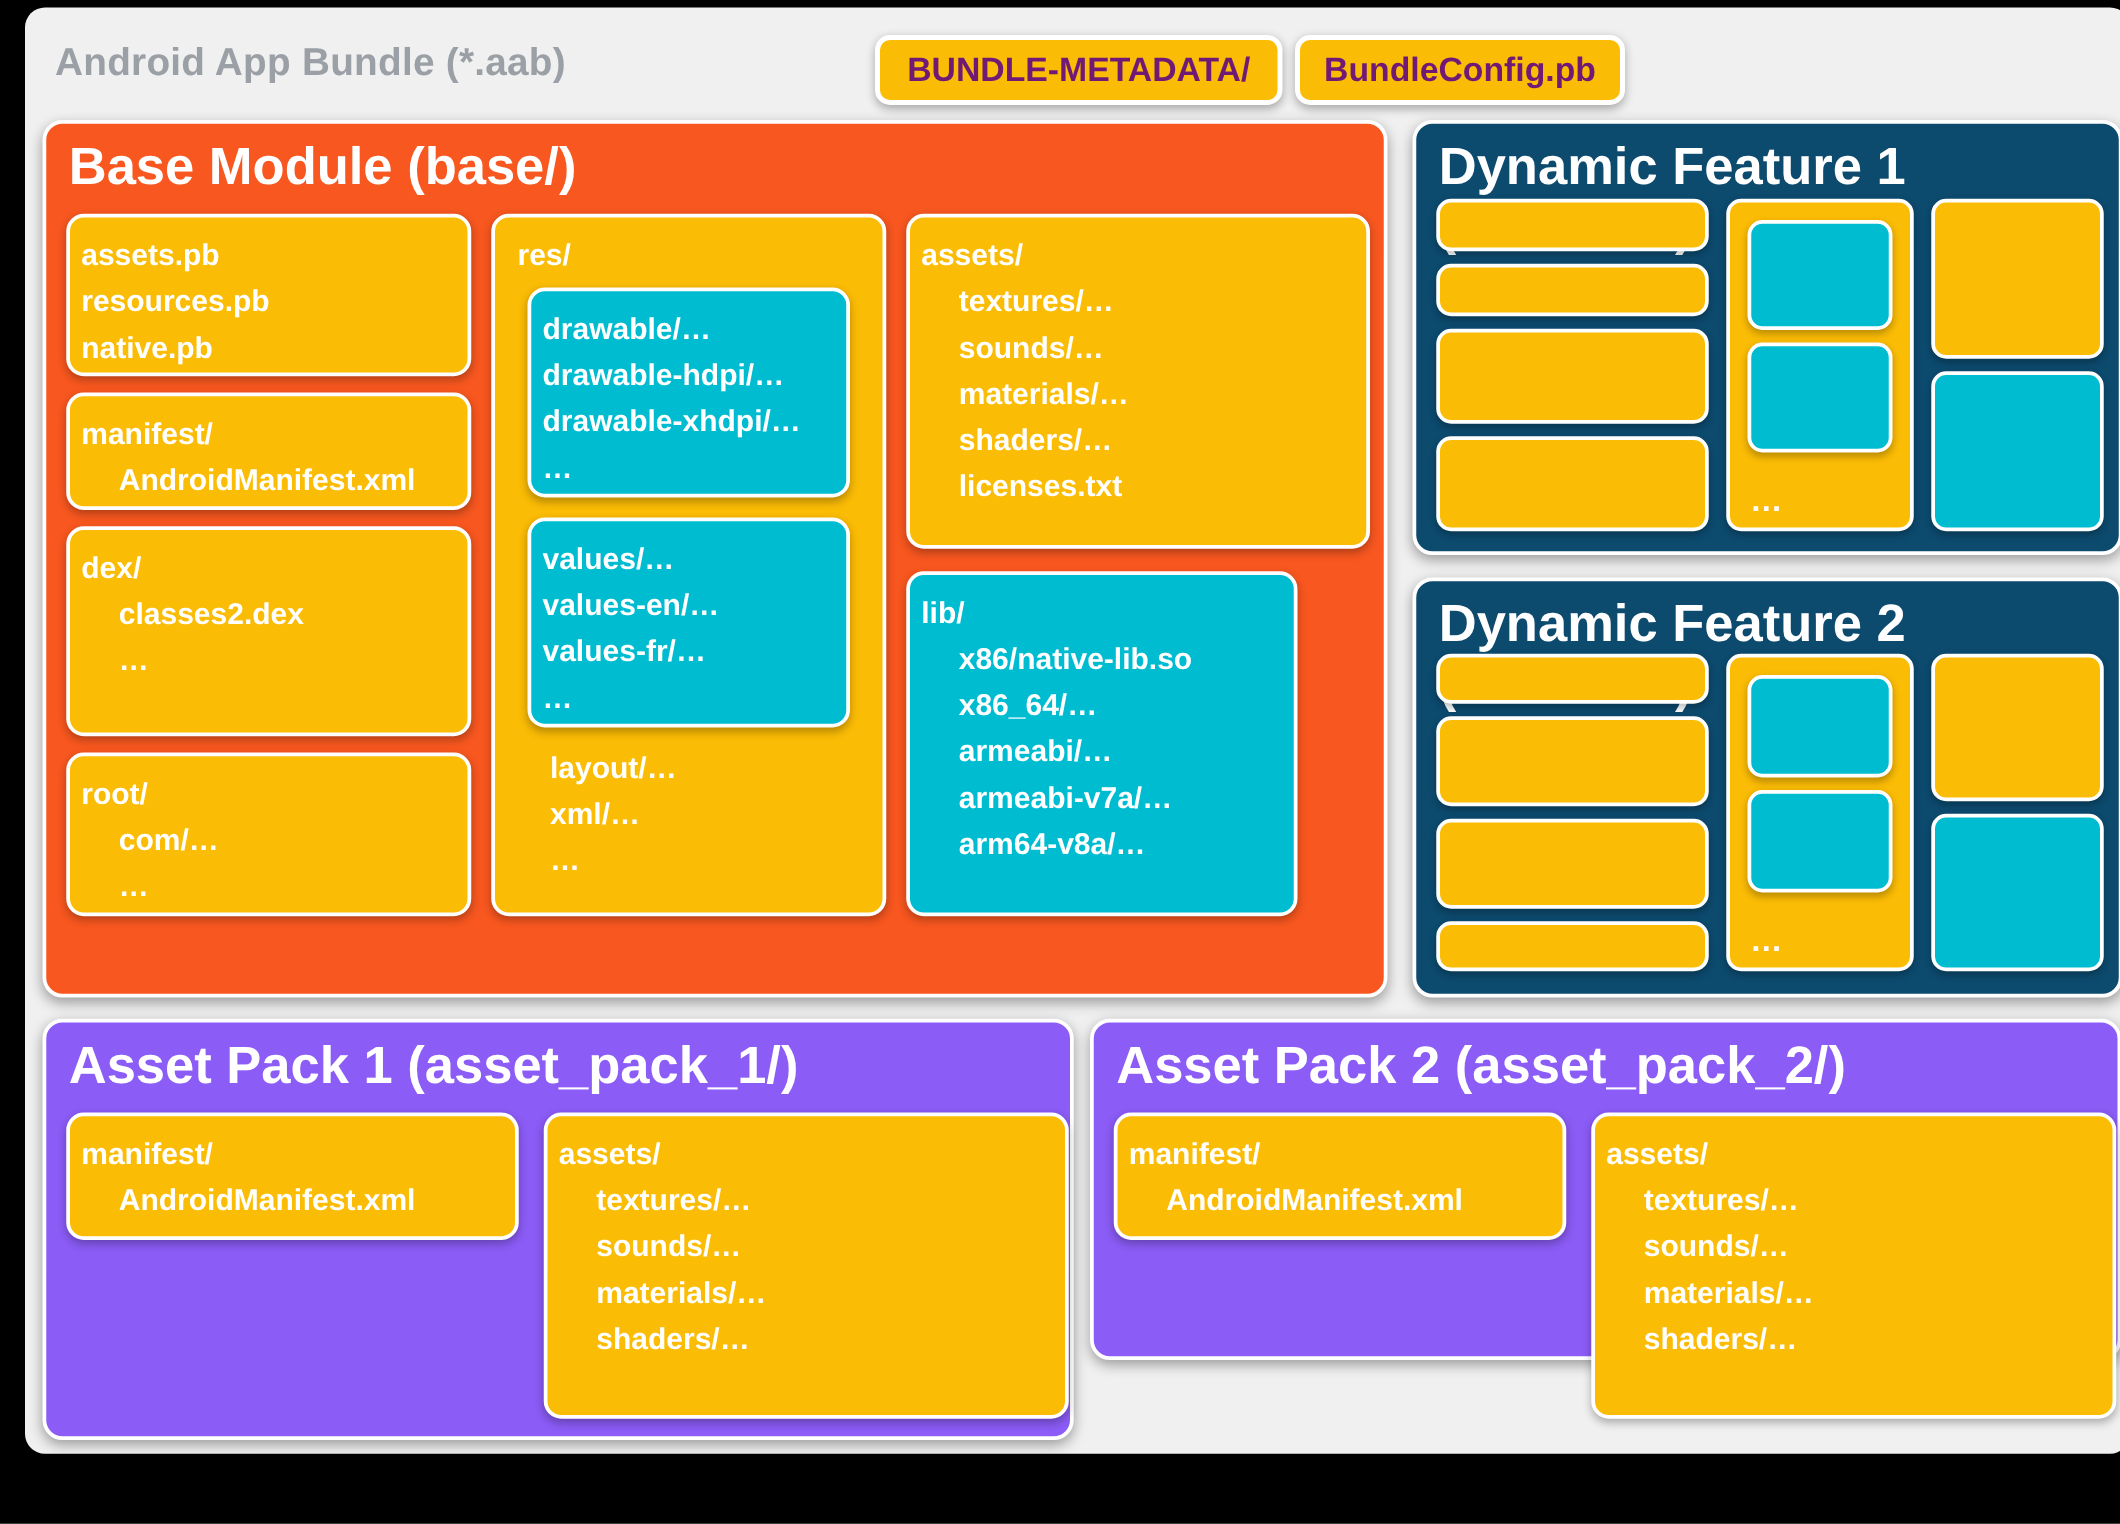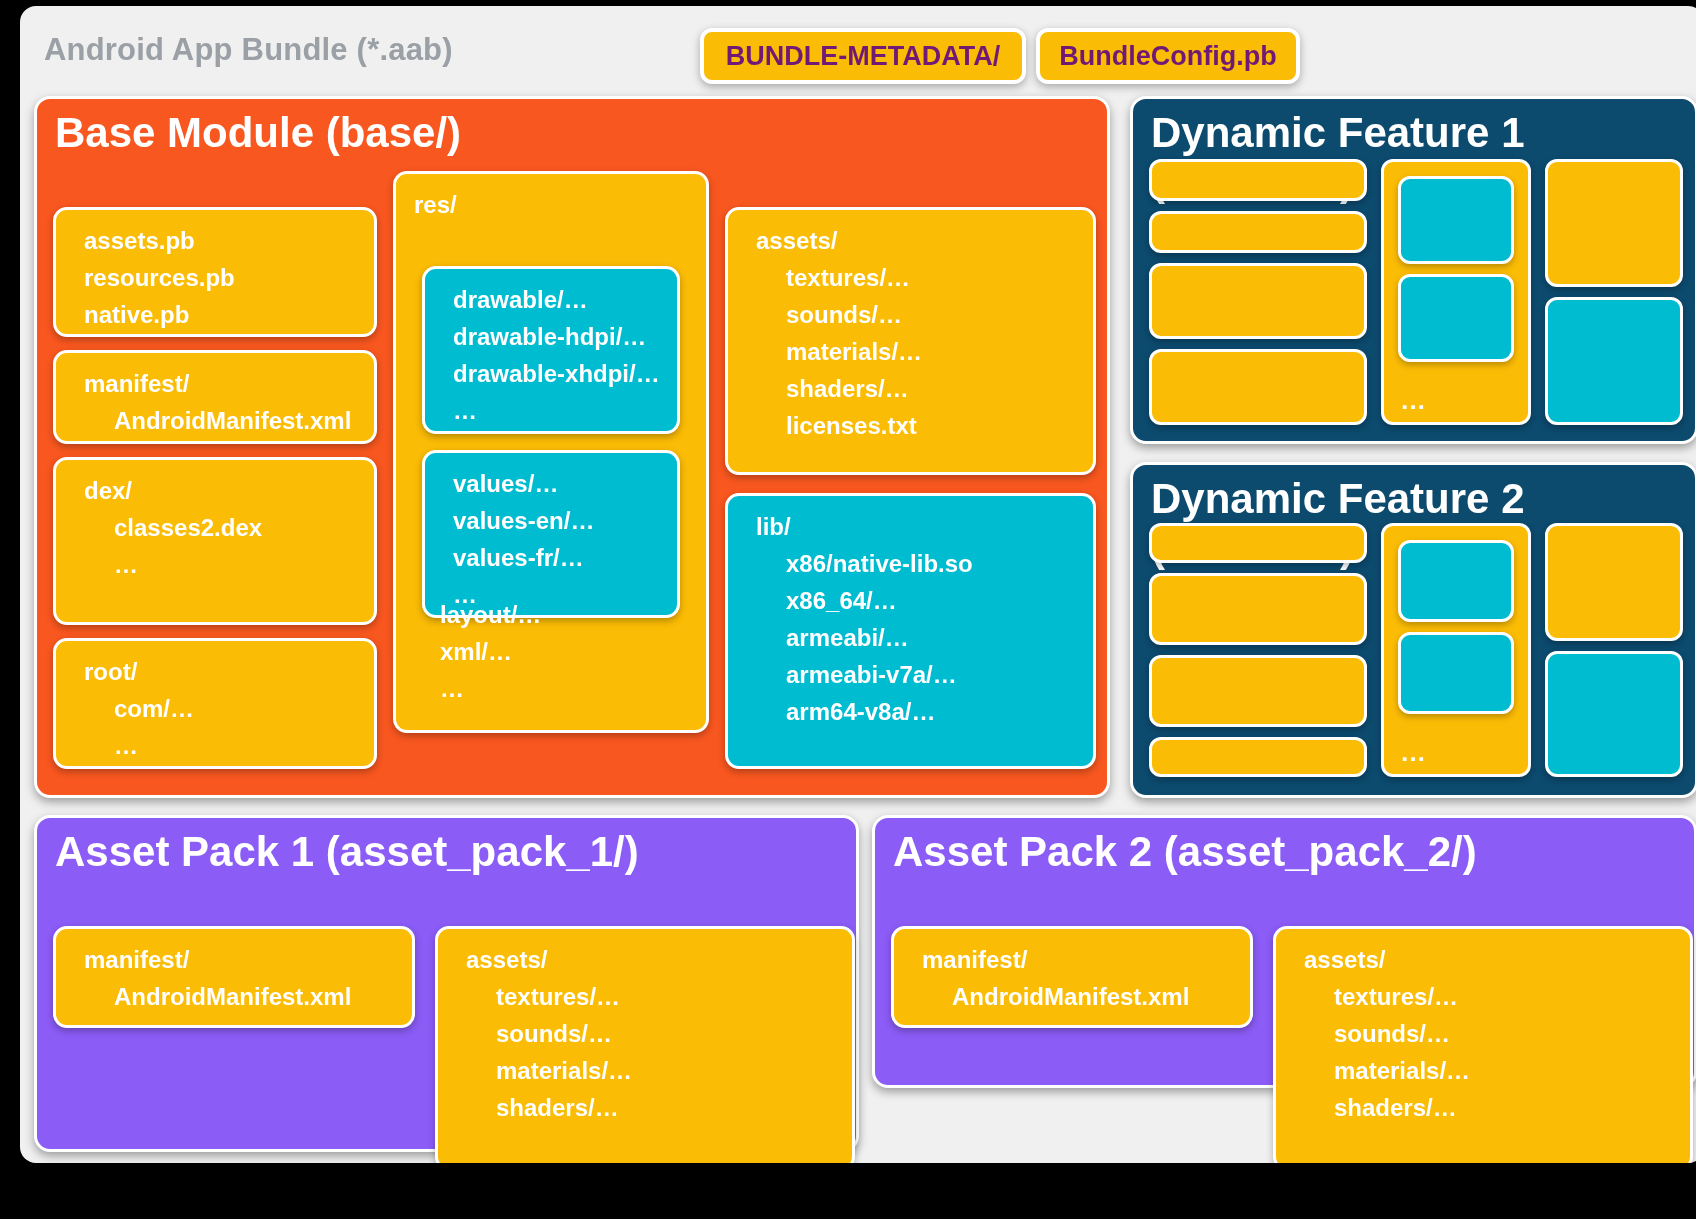--- a/index.html
+++ b/index.html
@@ -37,37 +37,37 @@
   .sec-title { position:absolute; left:18px; top:10px; font-size:42px; color:#fff; }
 
   .ybox, .cbox {
     position:absolute; border:3px solid #fff; border-radius:14px;
     box-shadow:0 3px 7px rgba(0,0,0,.28);
     color:#fff;
   }
   .ybox { background:#fbbc05; }
   .cbox { background:#00bcd1; }
 
-  .lines { padding:12px 28px;margin-top:36px; }
+  .lines { padding:12px 9px; }
   .ln  { font-size:24px; line-height:37px; color:#fff; white-space:nowrap; }
   .ind { padding-left:30px; }
 
   
   #base { left:14px; top:90px; width:1076px; height:702px; }
   #pb-box       { left:16px;  top:72px;  width:324px; height:130px; }
   #manifest-box { left:16px;  top:215px; width:324px; height:94px;  }
   #dex-box      { left:16px;  top:322px; width:324px; height:168px; }
   #root-box     { left:16px;  top:503px; width:324px; height:131px; }
   #res-box      { left:356px; top:72px;  width:316px; height:562px; }
   #res-label    { position:absolute; left:18px; top:12px; font-size:24px; line-height:37px; }
   #drawable-box { left:26px; top:56px;  width:258px; height:168px; }
   #values-box   { left:26px; top:240px; width:258px; height:168px; }
   #res-tail     { position:absolute; left:44px; top:422px; }
   #assets-box   { left:688px; top:72px;  width:371px; height:268px; }
-  #lib-box      { left:688px; top:358px; width:371px; height:276px; }
+  #lib-box      { left:688px; top:358px; width:313px; height:276px; }
 
   
   #feature1 { left:1110px; top:90px;  width:568px; height:348px; }
   #feature2 { left:1110px; top:456px; width:568px; height:336px; }
   .ph { position:absolute; border:3px solid #fff; border-radius:12px; box-shadow:0 3px 6px rgba(0,0,0,.25); }
   .ph.y { background:#fbbc05; }
   .ph.c { background:#00bcd1; }
   .more {
     position:absolute; left:16px; bottom:6px; color:#fff; font-size:26px;
   }

